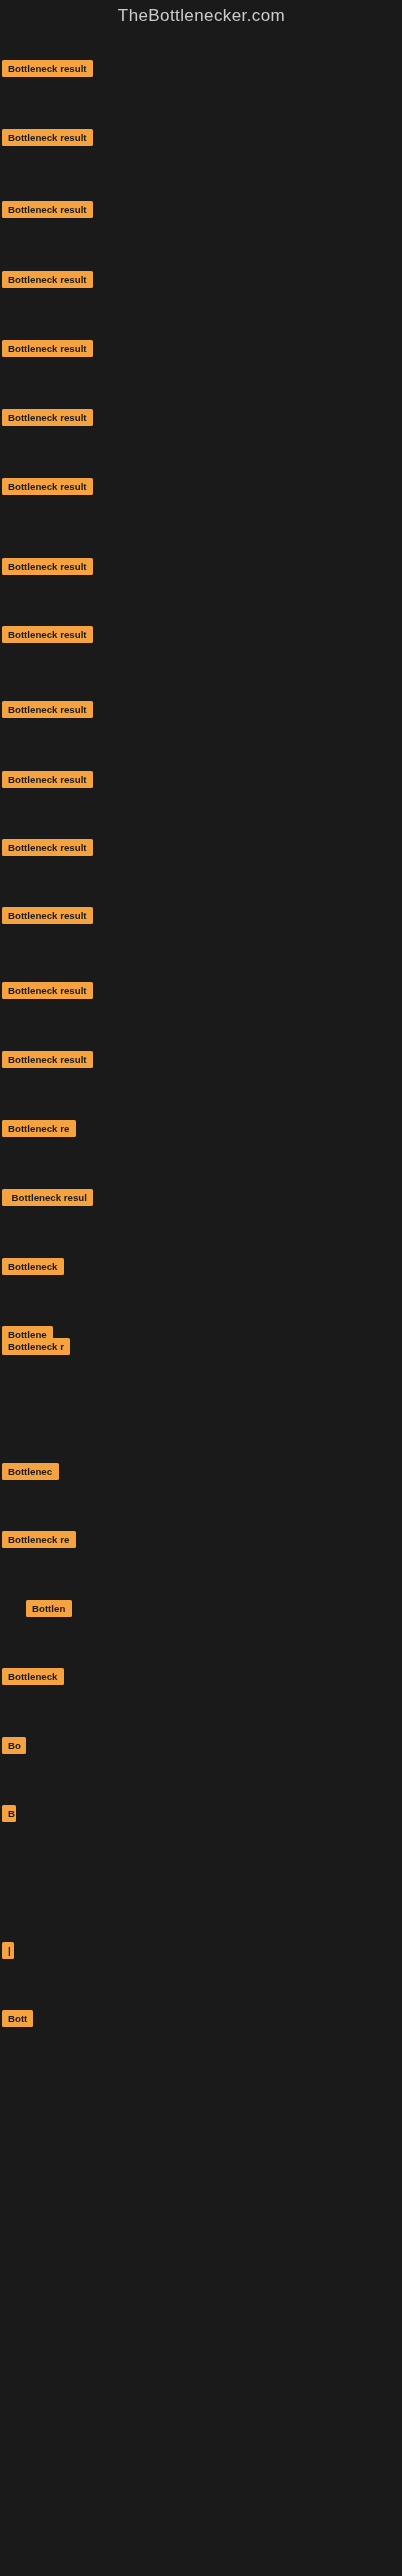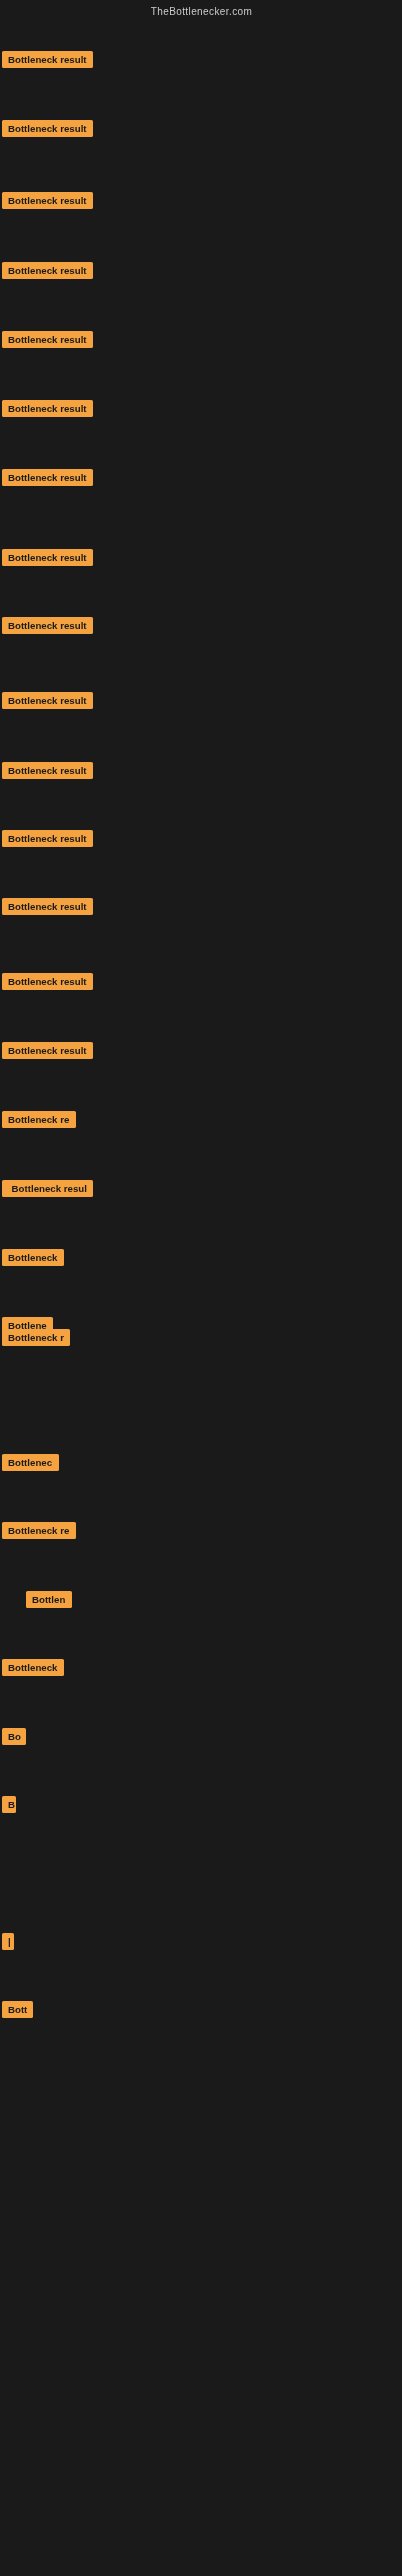--- a/index.html
+++ b/index.html
@@ -14,21 +14,21 @@
       background-color: #1a1a1a;
       font-family: Arial, sans-serif;
       position: relative;
       overflow-x: hidden;
     }
 
     .site-header {
       text-align: center;
       padding: 6.4px 0 3.2px 0;
       color: #cccccc;
-      font-size: 10px;
+      font-size: 17px;
       font-weight: normal;
       letter-spacing: 0.4px;
     }
 
     .bottleneck-label {
       display: inline-block;
       background-color: #f5a340;
       color: #1a1a1a;
       font-size: 9.7px;
       font-weight: bold;

